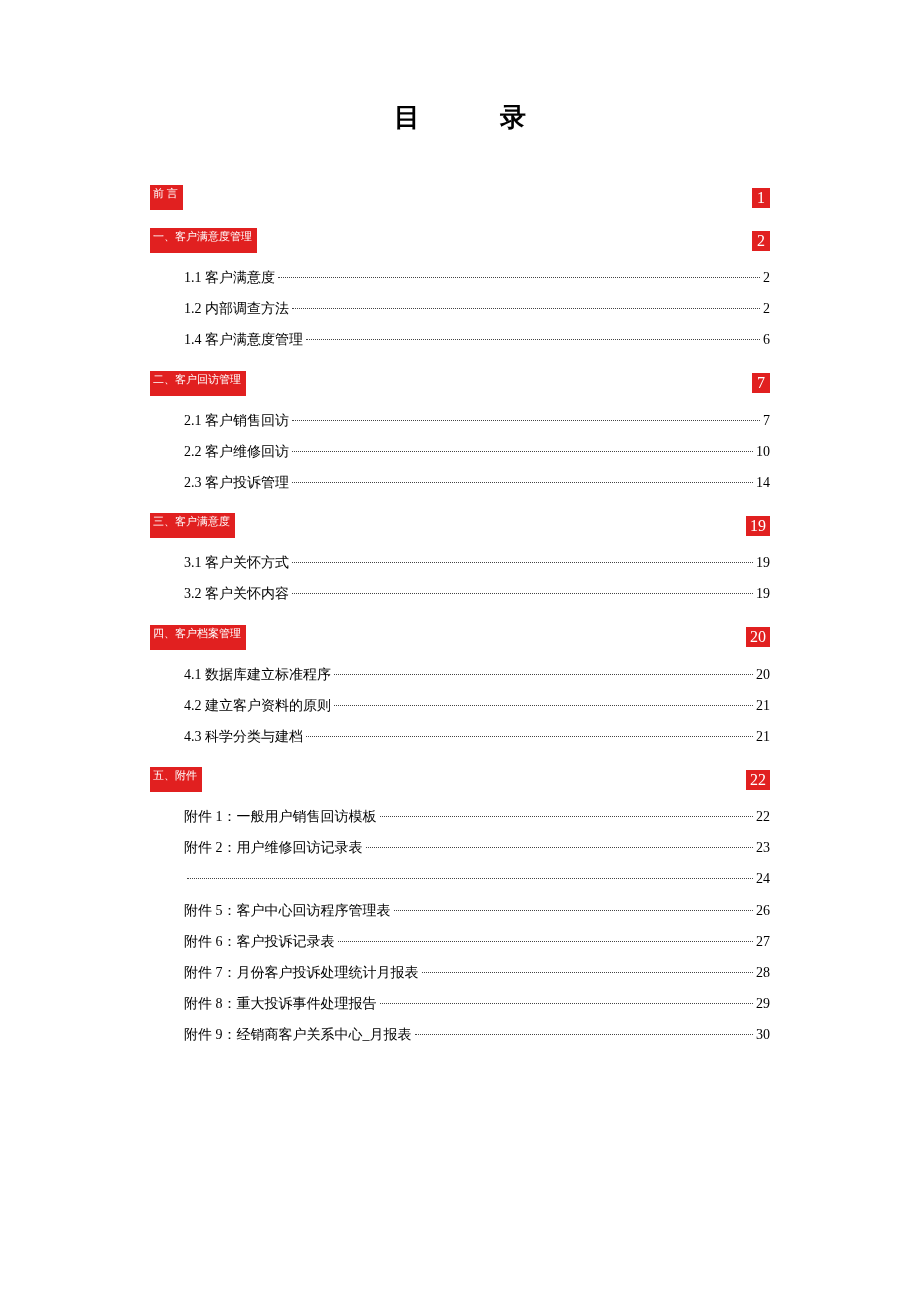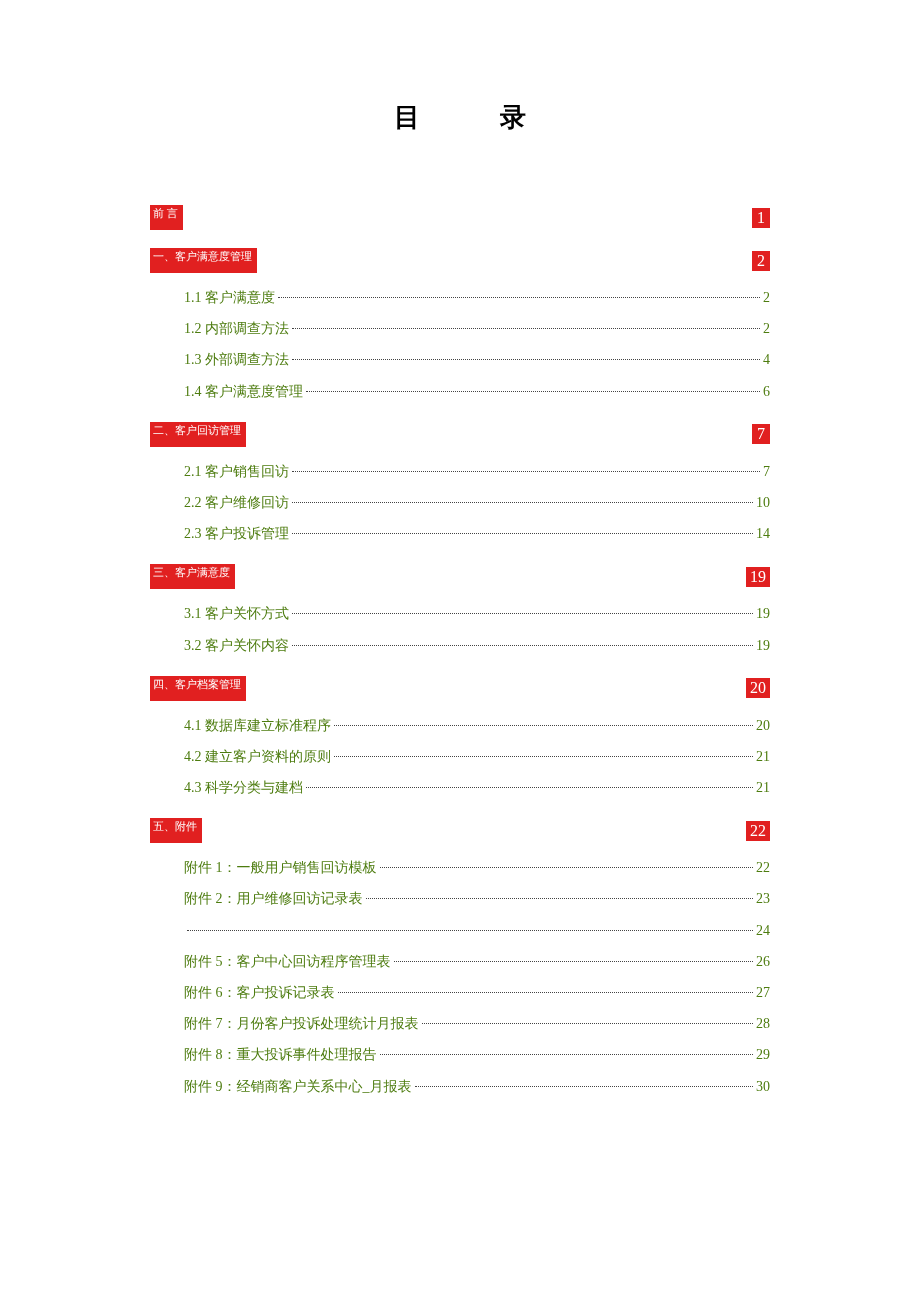--- a/index.html
+++ b/index.html
@@ -12,21 +12,21 @@
       font-family: "SimSun", "宋体", serif;
       width: 920px;
       margin: 0 auto;
       padding: 100px 150px 80px 150px;
       color: #000;
     }
     .page-title {
       text-align: center;
       font-size: 26px;
       font-weight: bold;
-      margin-bottom: 70px;
+      margin-bottom: 50px;
       letter-spacing: 80px;
       padding-left: 80px;
     }
     .section-header {
       display: flex;
       justify-content: space-between;
       align-items: center;
       margin-top: 18px;
       margin-bottom: 12px;
     }
@@ -45,21 +45,21 @@
       display: inline-block;
       min-width: 18px;
       text-align: center;
     }
     .toc-entry {
       display: flex;
       align-items: baseline;
       margin: 6px 0;
       padding-left: 34px;
       font-size: 14px;
-      color: #4d7c0f;
+      color: #000000;
       line-height: 1.8;
     }
     .toc-label {
       flex-shrink: 0;
       white-space: nowrap;
     }
     .toc-dots {
       flex: 1;
       border-bottom: 1.5px dotted #444;
       margin: 0 3px;
@@ -95,25 +95,20 @@
         <span class="toc-label">1.1 客户满意度</span>
         <span class="toc-dots"></span>
         <span class="toc-page">2</span>
       </div>
       <div class="toc-entry">
         <span class="toc-label">1.2 内部调查方法</span>
         <span class="toc-dots"></span>
         <span class="toc-page">2</span>
       </div>
       <div class="toc-entry">
-        <span class="toc-label">1.3 外部调查方法</span>
-        <span class="toc-dots"></span>
-        <span class="toc-page">4</span>
-      </div>
-      <div class="toc-entry">
         <span class="toc-label">1.4 客户满意度管理</span>
         <span class="toc-dots"></span>
         <span class="toc-page">6</span>
       </div>
     </div>
     <div class="section-block">
       <div class="section-header">
         <span class="section-title">二、客户回访管理</span>
         <span class="section-page">7</span>
       </div>

